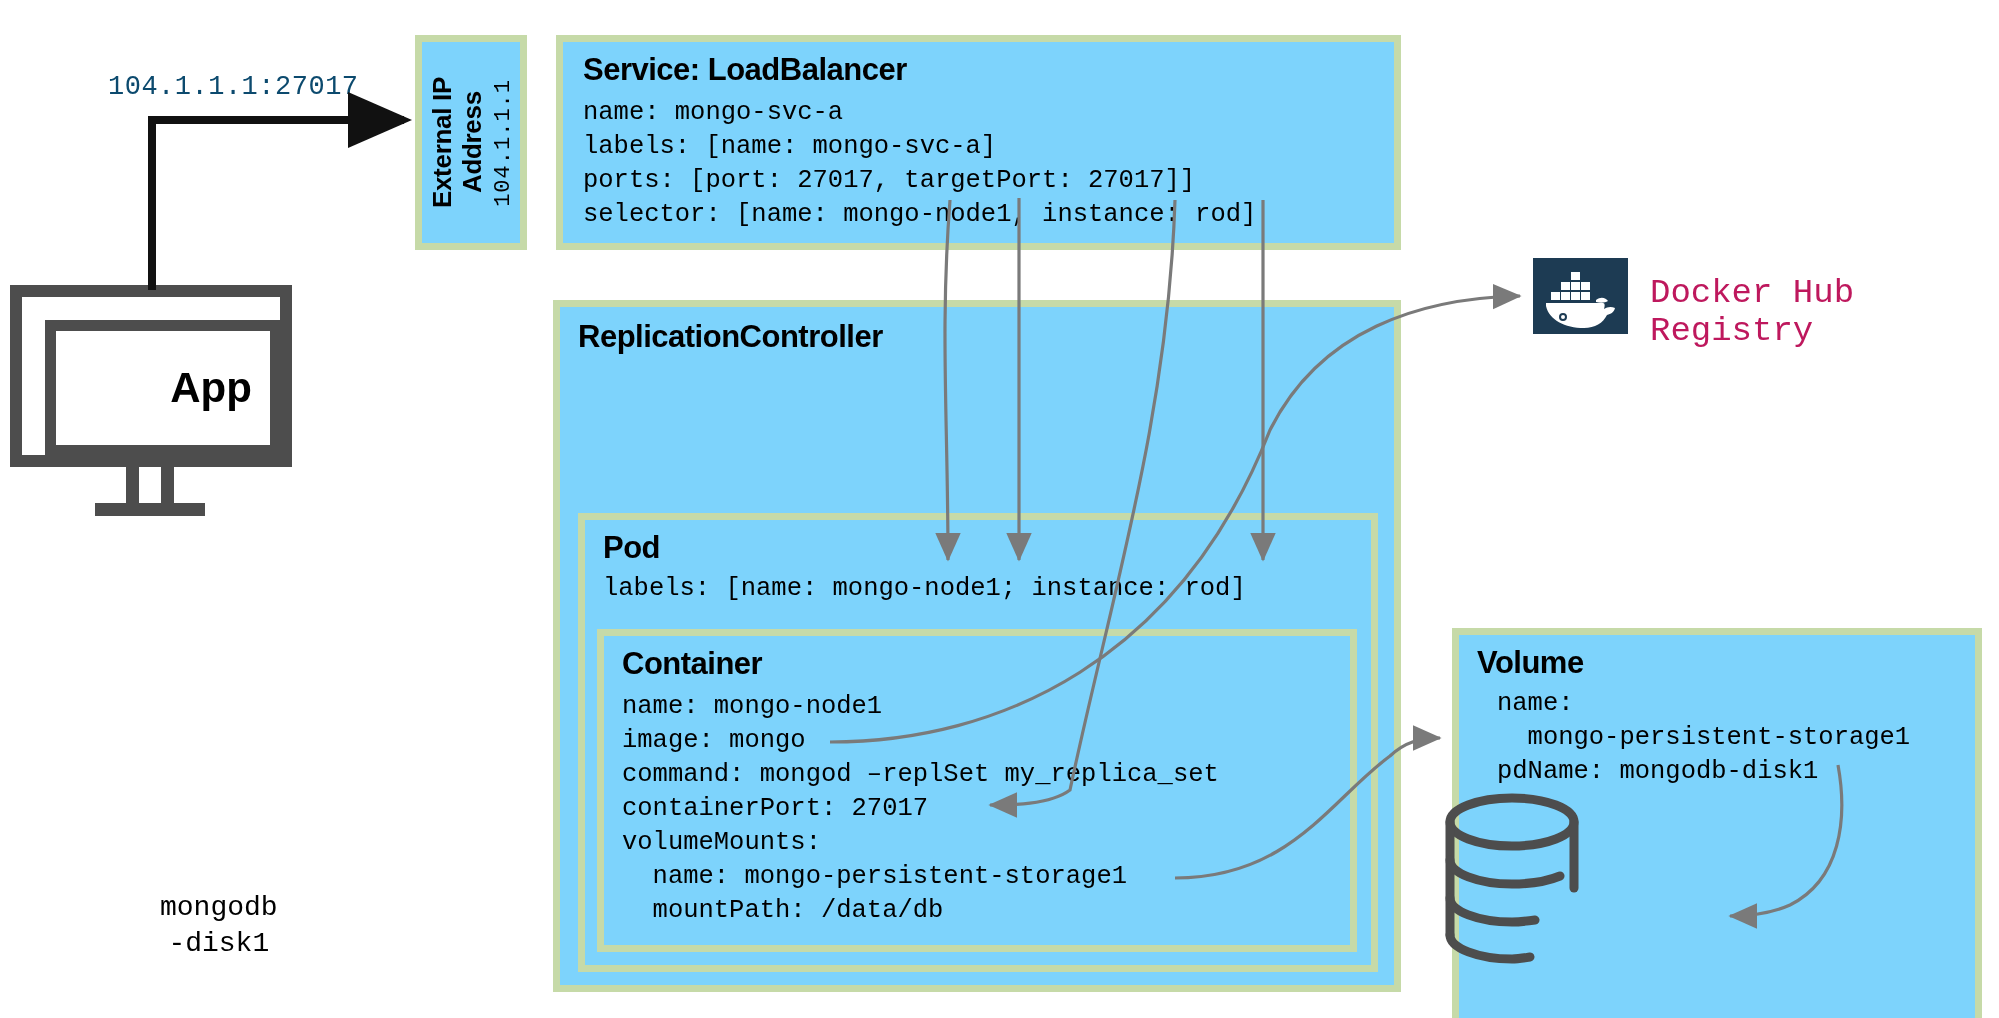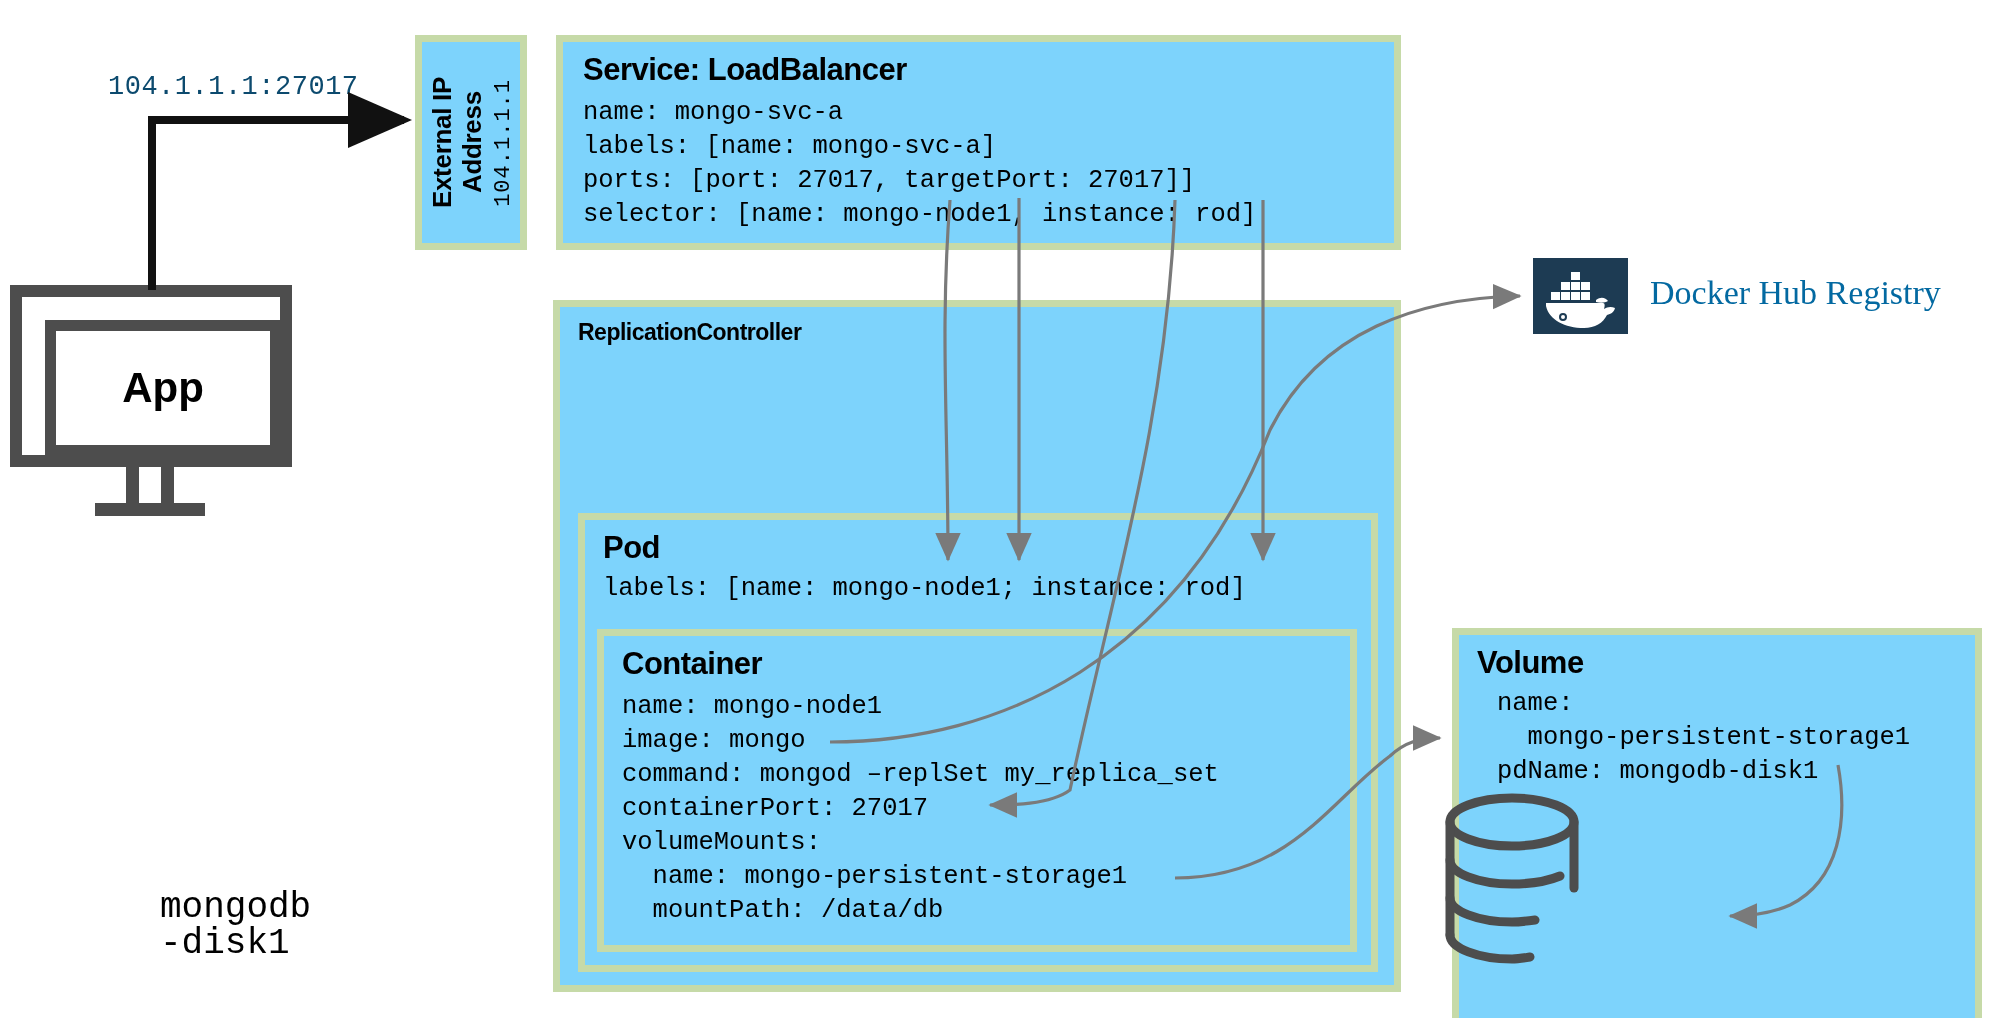--- a/index.html
+++ b/index.html
@@ -55,58 +55,58 @@
     letter-spacing: -0.3px;
   }
   #extip-value {
     writing-mode: vertical-rl; transform: rotate(180deg);
     font-family: "Liberation Mono", monospace;
     font-size: 22px; color: #000; letter-spacing: 1px;
   }
 
   
   #rc-box { left: 553px; top: 300px; width: 848px; height: 692px; }
-  #rc-title { position: absolute; left: 18px; top: 12px; font-size: 23px; }
+  #rc-title { position: absolute; left: 18px; top: 12px; font-size: 31px; }
   #rc-lines { position: absolute; left: 18px; top: 56px; font-size: 25.5px; line-height: 34px; }
 
   
   #pod-box { left: 578px; top: 513px; width: 800px; height: 459px; }
   #pod-title { position: absolute; left: 18px; top: 10px; font-size: 31px; }
   #pod-lines { position: absolute; left: 18px; top: 52px; font-size: 25.5px; line-height: 34px; }
 
   
   #container-box { left: 597px; top: 629px; width: 760px; height: 323px; }
   #container-title { position: absolute; left: 18px; top: 10px; font-size: 31px; }
   #container-lines { position: absolute; left: 18px; top: 54px; font-size: 25.5px; line-height: 34px; }
 
   
   #volume-box { left: 1452px; top: 628px; width: 530px; height: 440px; }
   #volume-title { position: absolute; left: 18px; top: 10px; font-size: 31px; }
   #volume-lines { position: absolute; left: 18px; top: 52px; font-size: 25.5px; line-height: 34px; margin-left: 20px; }
   #disk-caption {
     position: absolute; left: 160px; top: 890px;
-    font-family: "Liberation Mono", monospace; font-size: 36px;
-    line-height: 36px; color: #000; white-space: pre;
+    font-family: "Liberation Mono", monospace; font-size: 28px;
+    line-height: 36px; color: #000; white-space: pre; text-align: center;
   }
 
   
   #monitor-wrap { position: absolute; left: 10px; top: 285px; width: 290px; height: 240px; }
   #monitor-outer {
     position: absolute; left: 0; top: 0; width: 282px; height: 182px;
     border: 12px solid #4d4d4d; background: #ffffff; box-sizing: border-box;
   }
   #monitor-inner {
     position: absolute; left: 23px; top: 23px; width: 236px; height: 136px;
     border: 11px solid #4d4d4d; background: #ffffff; box-sizing: border-box;
   }
   #app-label {
     position: absolute; left: 0; top: 0; width: 282px; height: 182px;
     display: flex; align-items: center; justify-content: center;
     font-family: "Liberation Sans", sans-serif; font-weight: bold;
-    font-size: 42px; color: #000;
+    font-size: 42px; color: #000; padding-left: 48px;
   }
   #monitor-neck {
     position: absolute; left: 116px; top: 182px; width: 48px; height: 42px;
     border-left: 13px solid #4d4d4d; border-right: 13px solid #4d4d4d;
     box-sizing: border-box;
   }
   #monitor-base {
     position: absolute; left: 85px; top: 218px; width: 110px; height: 13px;
     background: #4d4d4d;
   }
@@ -118,21 +118,21 @@
     letter-spacing: 0.5px;
   }
 
   
   #docker-icon {
     position: absolute; left: 1533px; top: 258px; width: 95px; height: 76px;
     background: #1d3b53;
   }
   #docker-label {
     position: absolute; left: 1650px; top: 274px;
-    font-family: Liberation Serif, serif; font-size: 34px; color: #0369a1;
+    font-family: Liberation Mono, monospace; font-size: 34px; color: #be185d;
   }
 
   svg.overlay {
     position: absolute; left: 0; top: 0; width: 1999px; height: 1018px;
     pointer-events: none;
   }
 </style>
 </head>
 <body>
 

